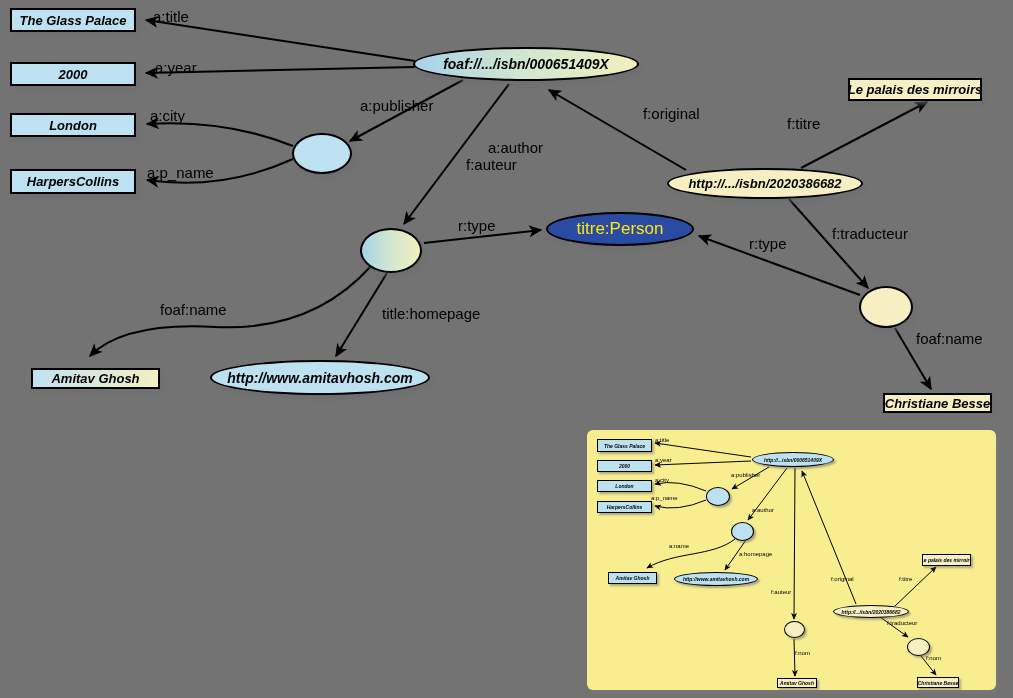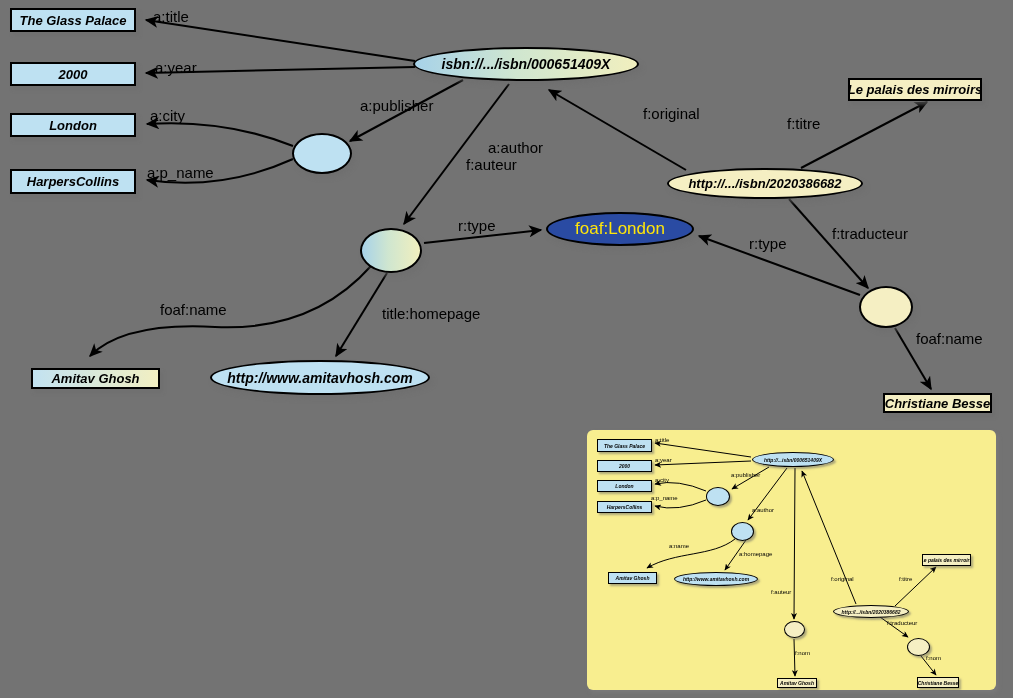--- a/index.html
+++ b/index.html
@@ -82,27 +82,27 @@
       <path d="M794,639 L795,676" marker-end="url(#ah)"></path>
     </g>
   </svg>
 
   <div class="box blue" style="left:10px;top:8px;width:126px;height:24px">The Glass Palace</div>
   <div class="box blue" style="left:10px;top:62px;width:126px;height:24px">2000</div>
   <div class="box blue" style="left:10px;top:113px;width:126px;height:24px">London</div>
   <div class="box blue" style="left:10px;top:169px;width:126px;height:25px">HarpersCollins</div>
 
   <div class="ell blue" style="left:292px;top:133px;width:60px;height:41px"></div>
-  <div class="ell grad" style="left:413px;top:47px;width:226px;height:34px">isbn://.../isbn/000651409X</div>
+  <div class="ell grad" style="left:413px;top:47px;width:226px;height:34px">foaf://.../isbn/000651409X</div>
 
   <div class="box yellow" style="left:848px;top:78px;width:134px;height:23px">Le palais des mirroirs</div>
   <div class="ell yellow" style="left:667px;top:168px;width:196px;height:31px;font-size:13px">http://.../isbn/2020386682</div>
 
   <div class="ell grad" style="left:360px;top:228px;width:62px;height:45px"></div>
-  <div class="ell person" style="left:546px;top:212px;width:148px;height:34px">foaf:London</div>
+  <div class="ell person" style="left:546px;top:212px;width:148px;height:34px">titre:Person</div>
   <div class="ell yellow" style="left:859px;top:286px;width:54px;height:42px"></div>
 
   <div class="box gradbox" style="left:31px;top:368px;width:129px;height:21px">Amitav Ghosh</div>
   <div class="ell blue" style="left:210px;top:360px;width:220px;height:35px">http://www.amitavhosh.com</div>
   <div class="box yellow" style="left:883px;top:393px;width:109px;height:20px">Christiane Besse</div>
 
   <div class="lbl" style="left:153px;top:8px">a:title</div>
   <div class="lbl" style="left:155px;top:59px">a:year</div>
   <div class="lbl" style="left:150px;top:107px">a:city</div>
   <div class="lbl" style="left:147px;top:164px">a:p_name</div>

